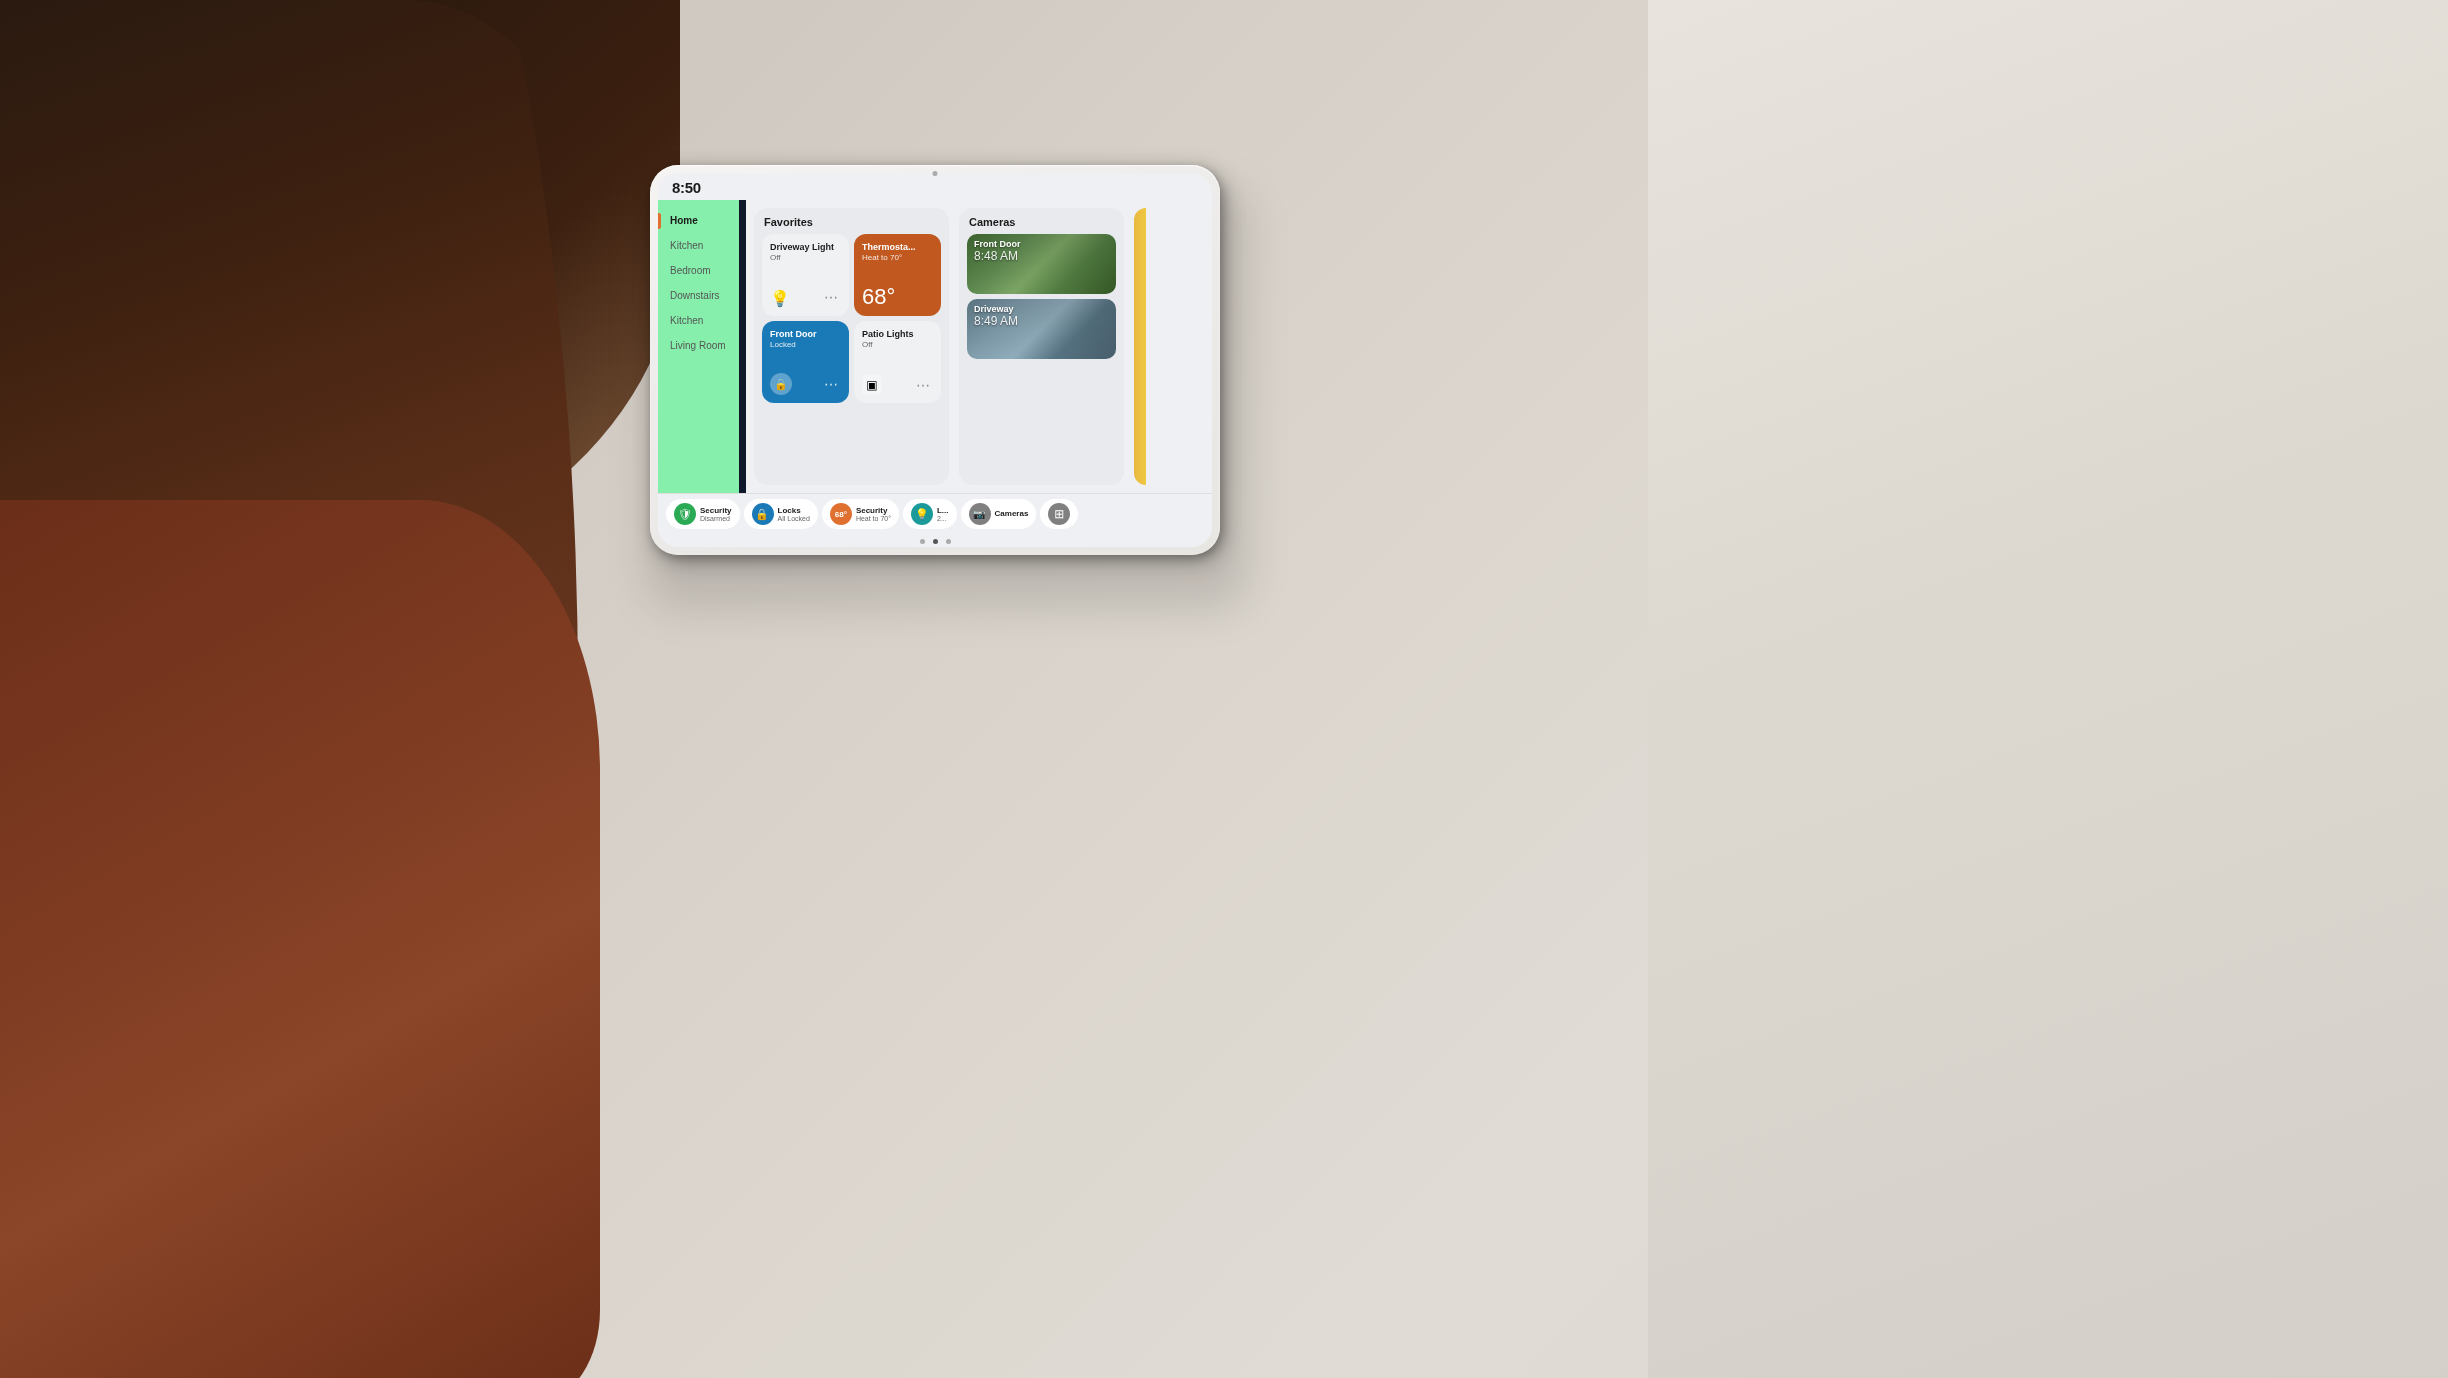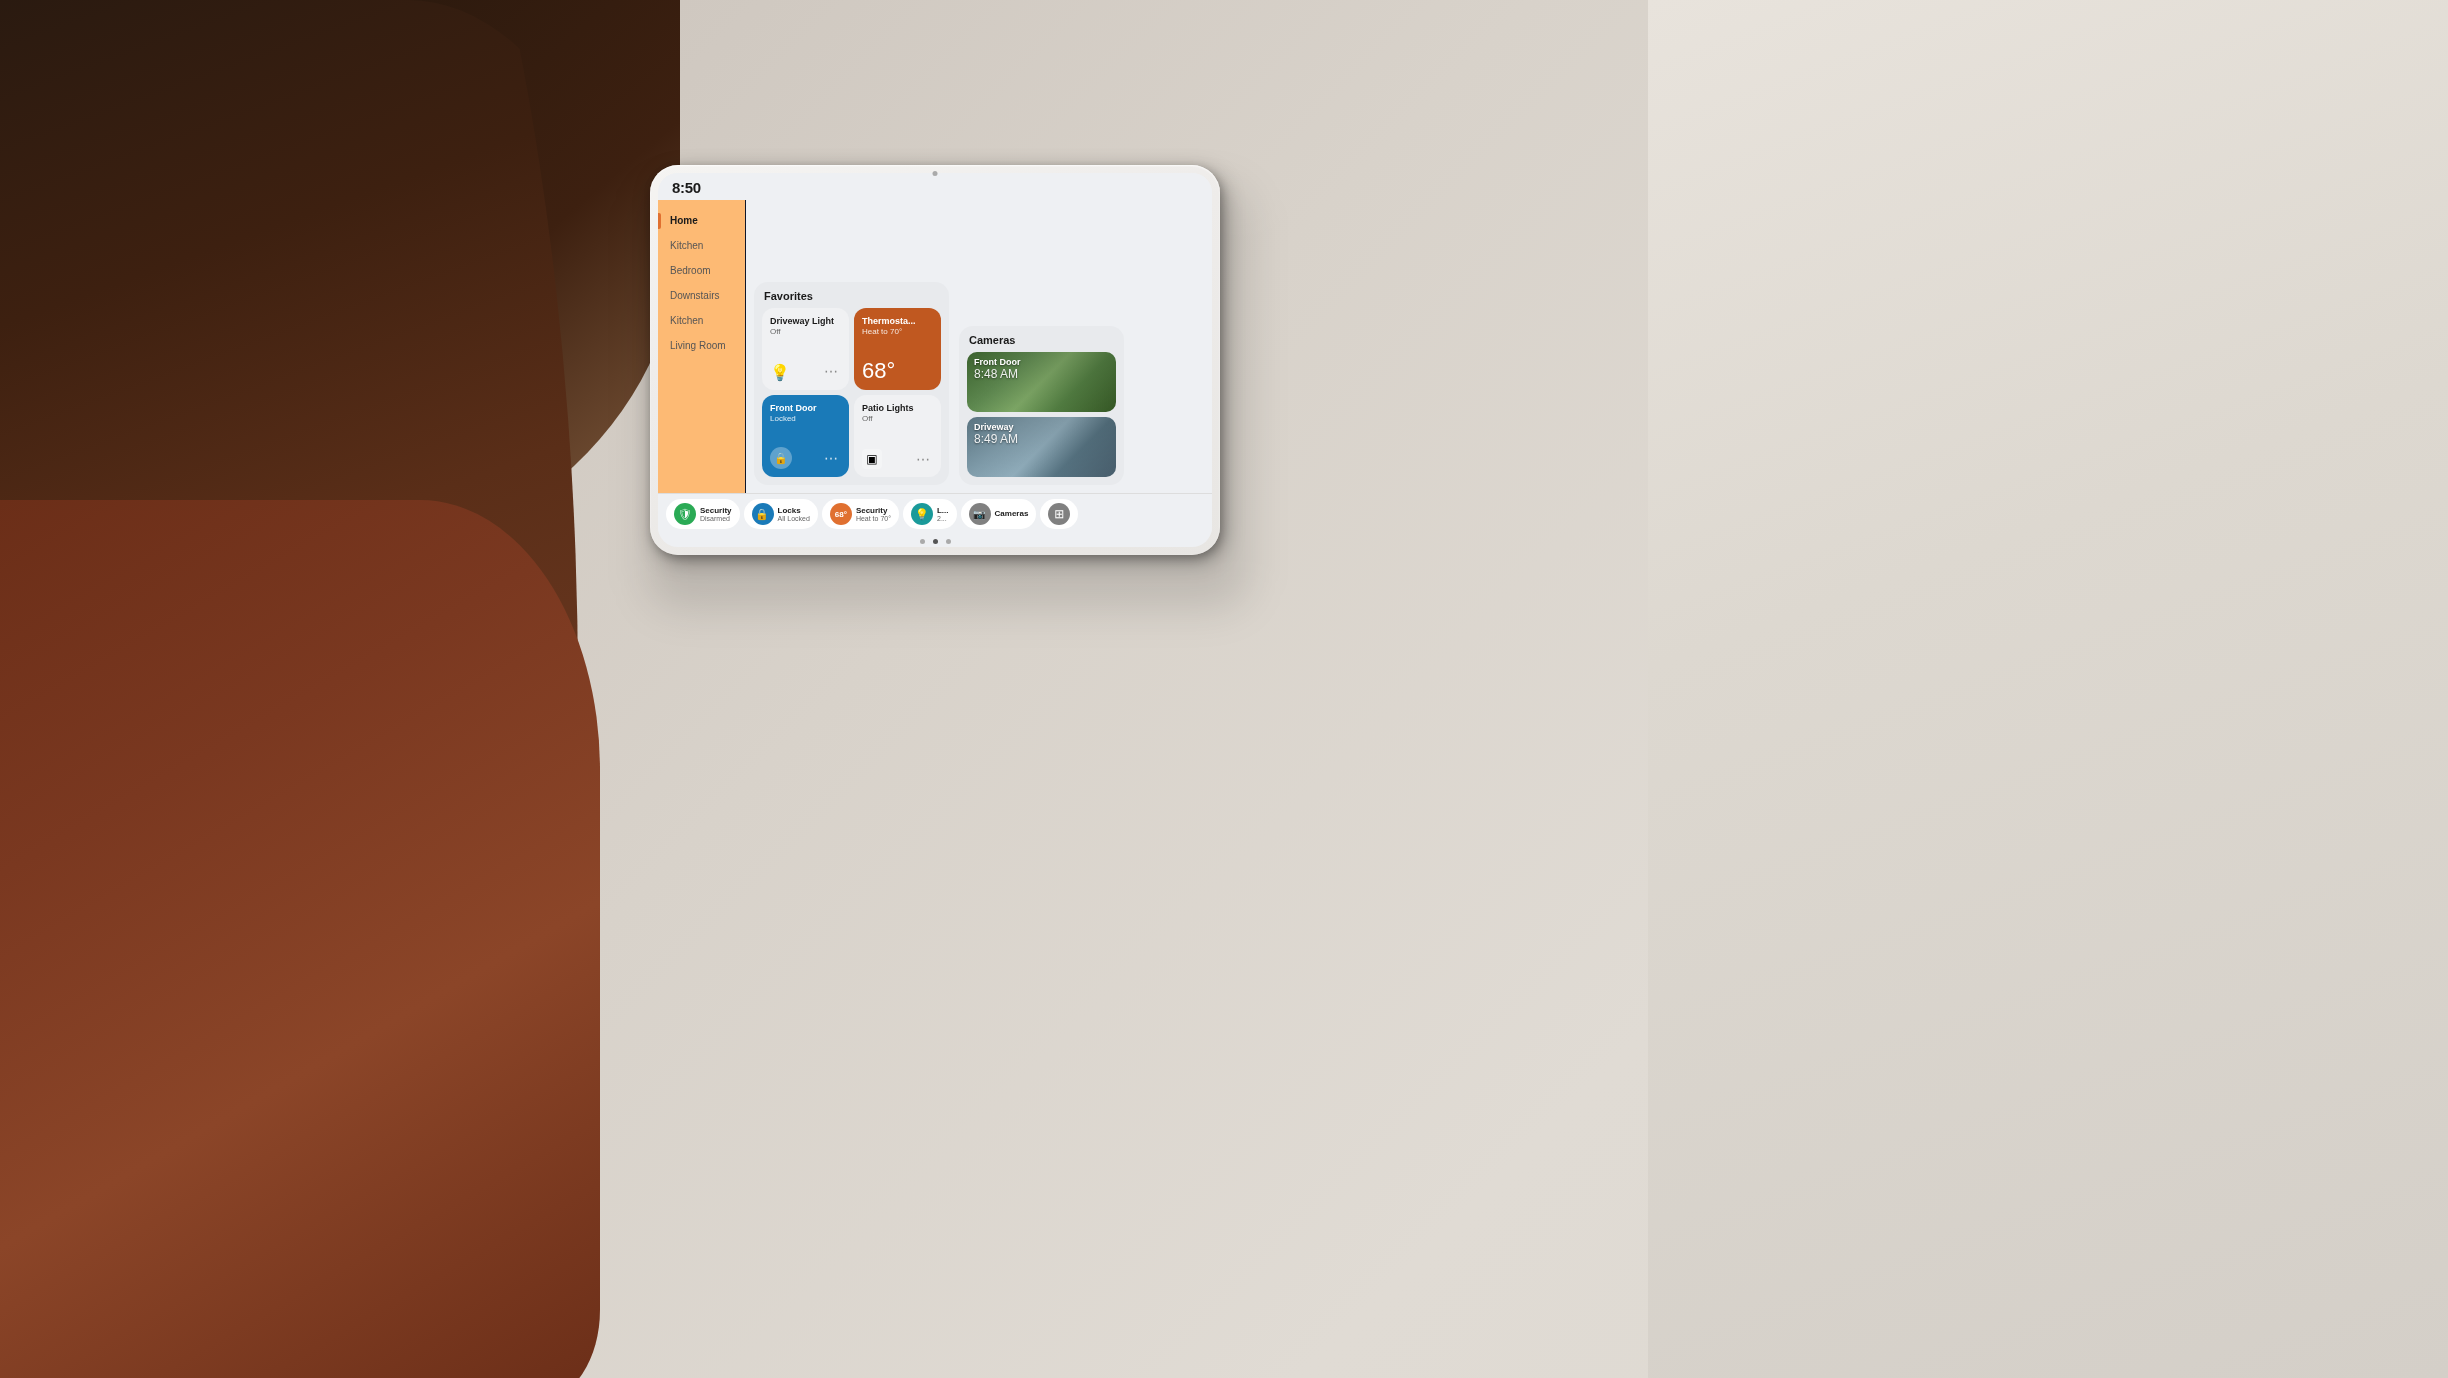--- a/index.html
+++ b/index.html
@@ -120,24 +120,24 @@
     
     .screen-content {
       flex: 1;
       display: flex;
       overflow: hidden;
     }
 
     
     .sidebar {
       width: 88px;
-      background: #fdba74;
+      background: #86efac;
       padding: 8px 0;
       flex-shrink: 0;
-      border-right: 1px solid #0f172a;
+      border-right: 7px solid #0f172a;
     }
     .sidebar-item {
       padding: 7px 12px;
       font-size: 10px;
       color: #555;
       cursor: pointer;
       position: relative;
     }
     .sidebar-item.active {
       color: #1a1a1a;
@@ -156,21 +156,20 @@
     }
 
     
     .main-content {
       flex: 1;
       overflow-x: auto;
       overflow-y: hidden;
       display: flex;
       gap: 10px;
       padding: 8px;
-      align-items: flex-end;
     }
 
     
     .section-panel {
       min-width: 180px;
       background: #e8eaed;
       border-radius: 14px;
       padding: 8px;
       flex-shrink: 0;
     }

